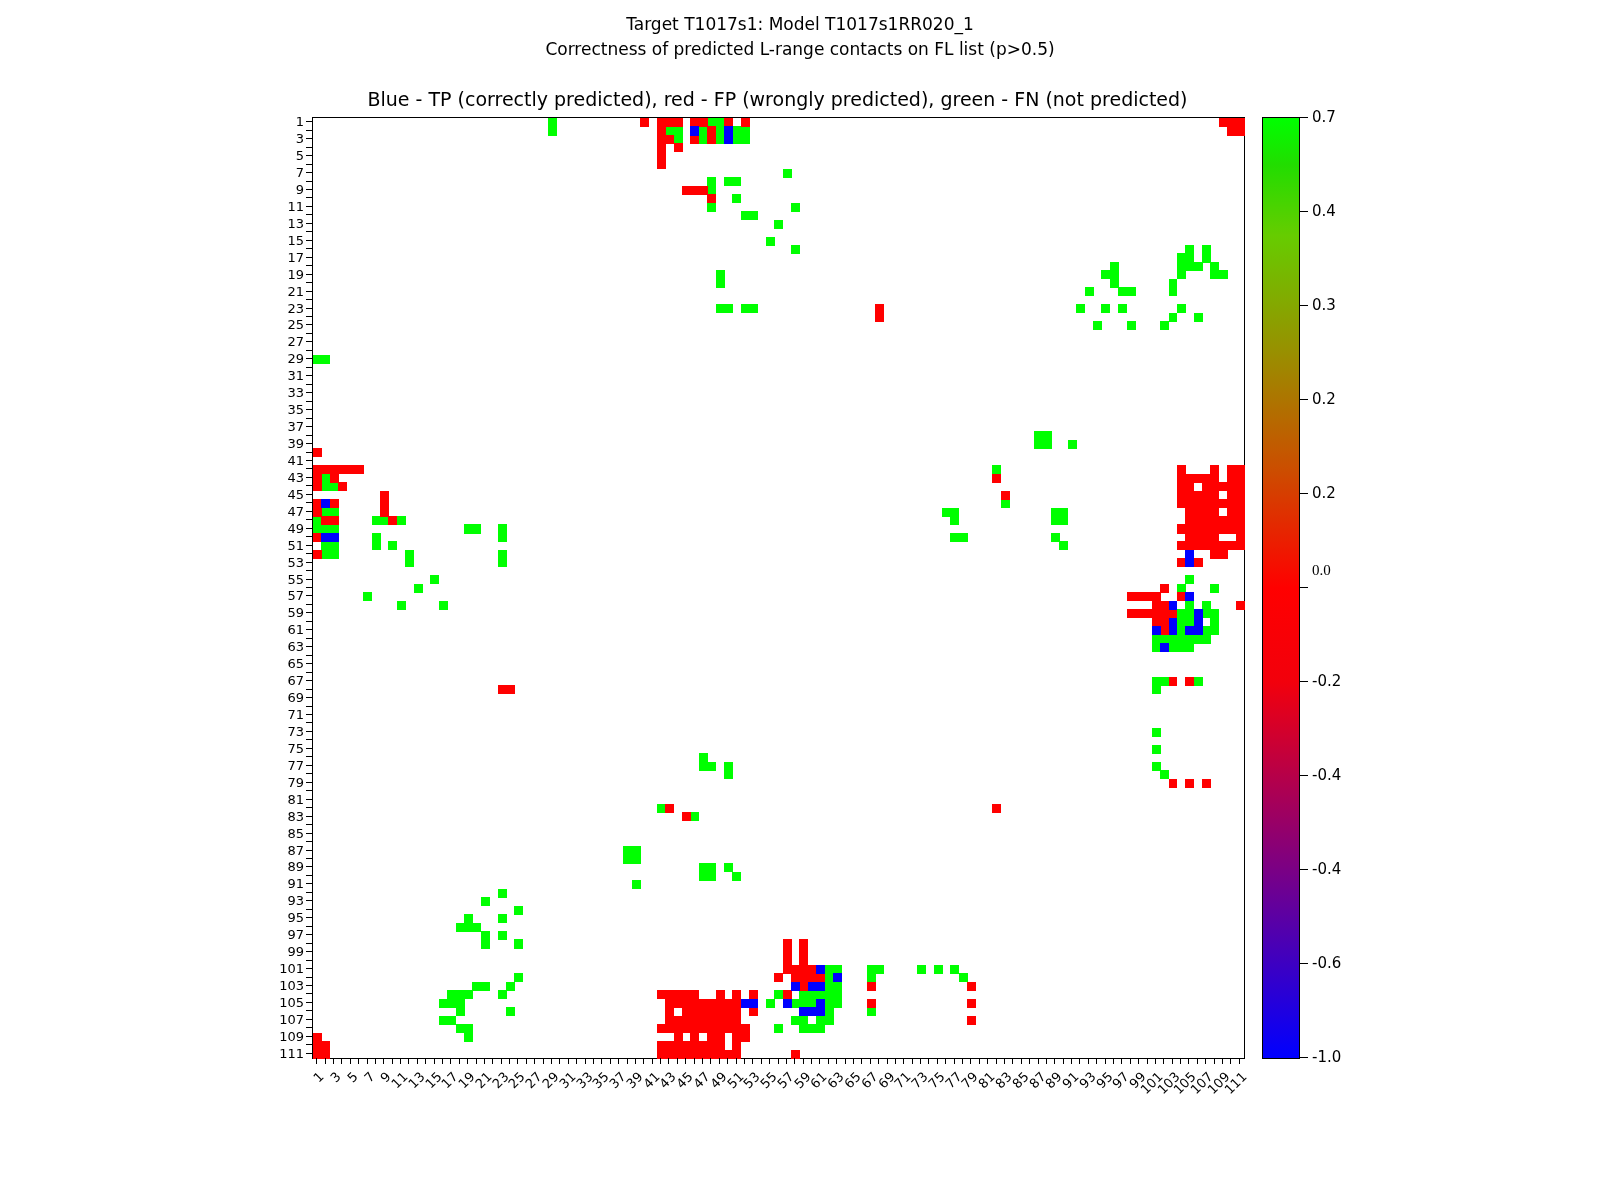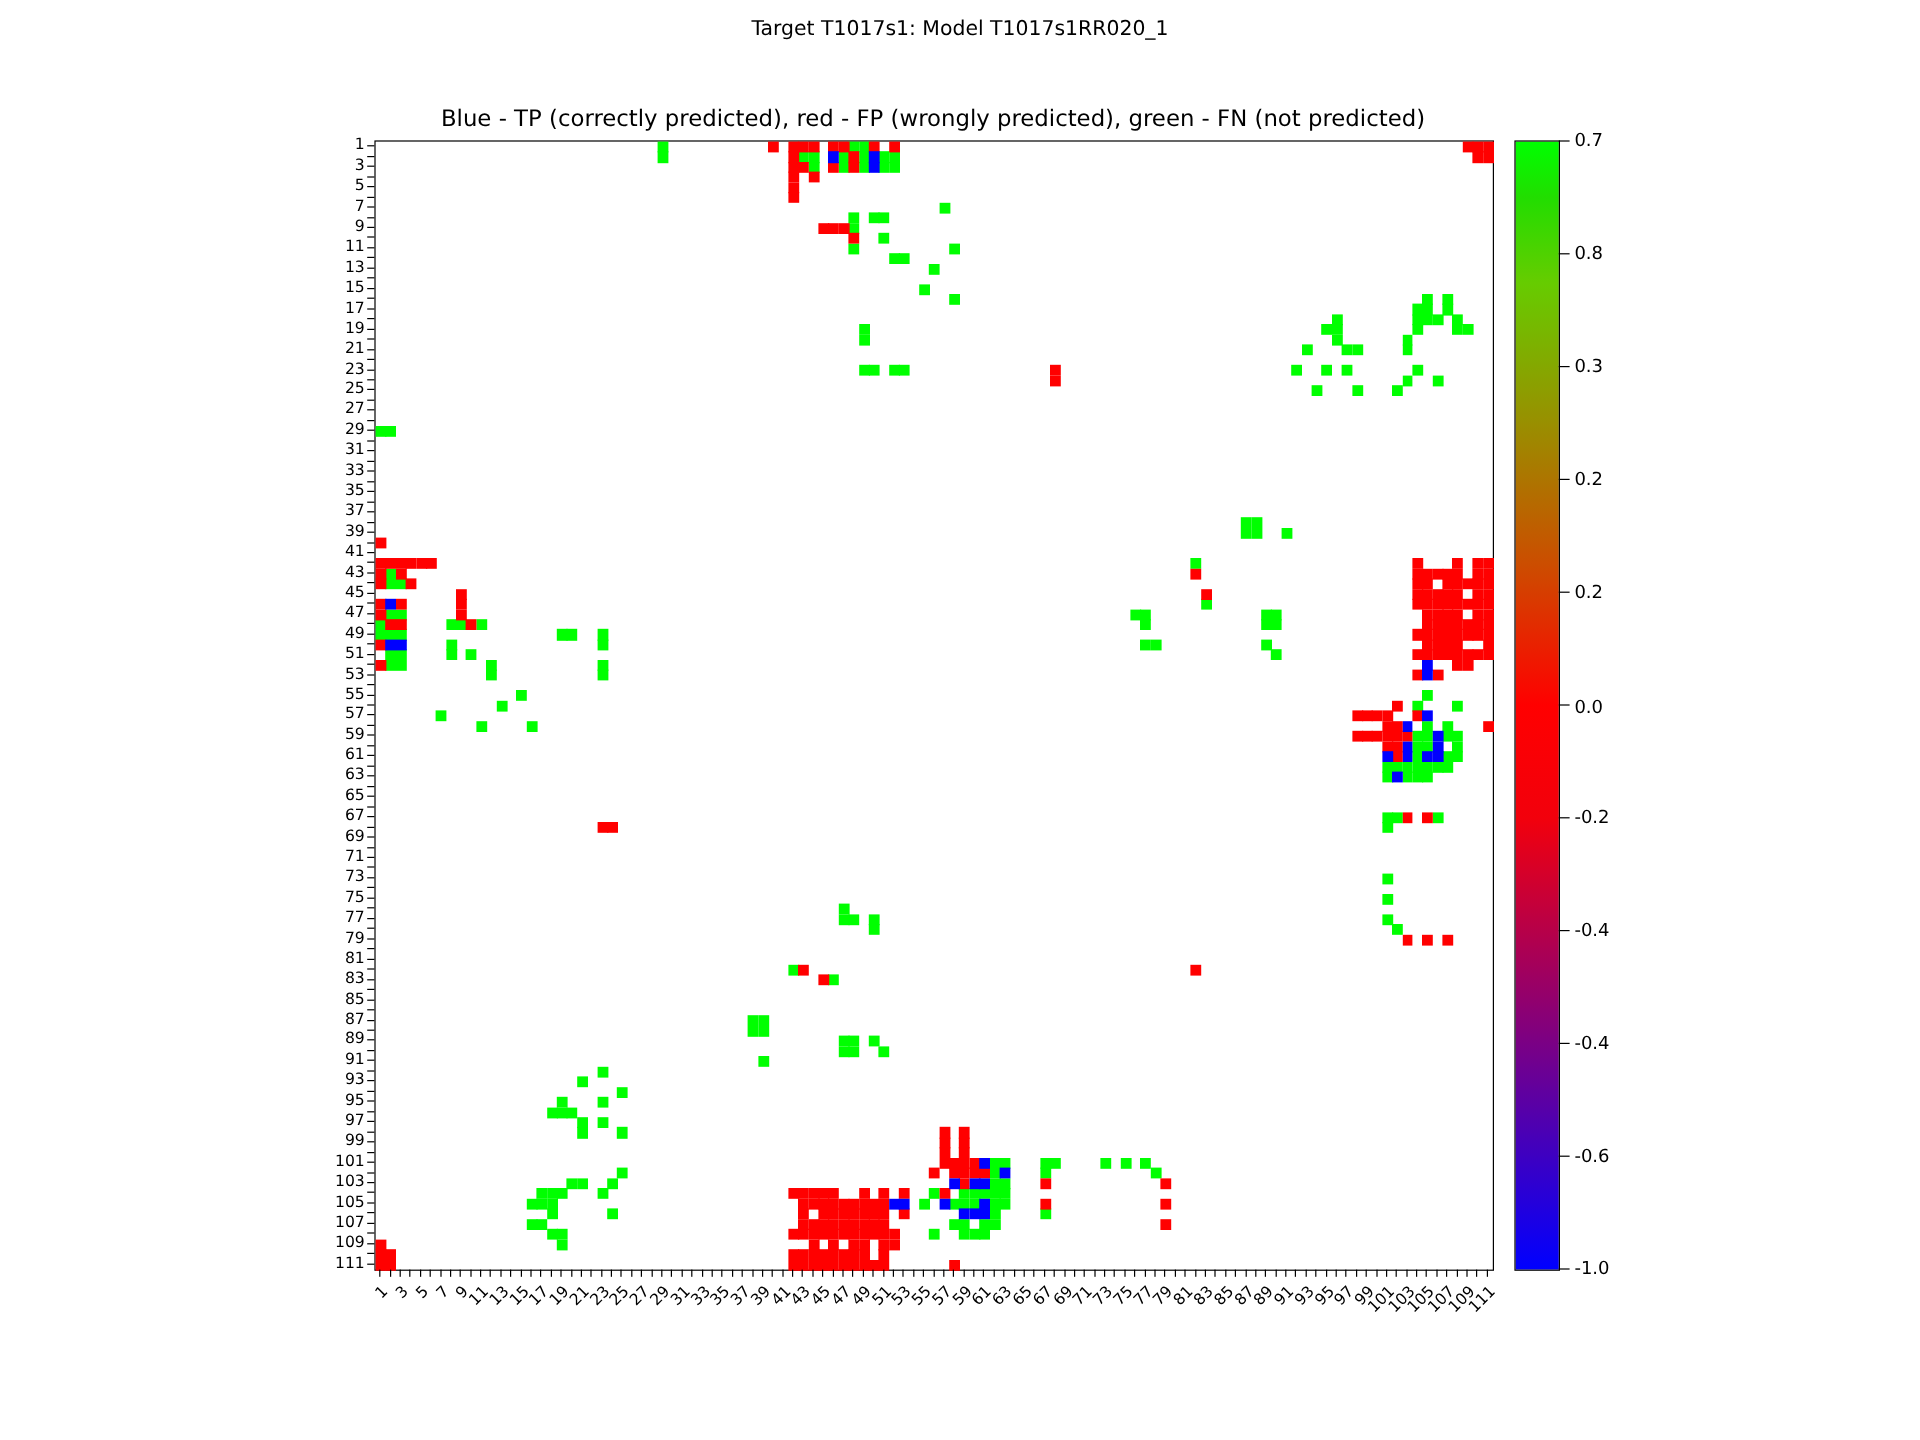--- a/index.html
+++ b/index.html
@@ -29,20 +29,21 @@
   .cbtick{position:absolute;left:1299px;width:9px;height:1px;background:#000;}
   .cblabel{position:absolute;left:1312px;font-size:15px;transform:translateY(-50%);white-space:nowrap;}
 </style>
 </head>
 <body>
 
 <div class="page">
 
   <div class="suptitle">
     <div>Target T1017s1: Model T1017s1RR020_1</div>
+    <div>Correctness of predicted L-range contacts on FL list (p&gt;0.5)</div>
   </div>
 
   <div class="axtitle">Blue - TP (correctly predicted), red - FP (wrongly predicted), green - FN (not predicted)</div>
 
   <div class="plot">
     <div class="cellcanvas" id="cellcanvas">
         <div class="cell" style="left: 234.847px; top: 8.46847px; width: 8.98739px; height: 9.06847px; background: rgb(0, 255, 0);"></div>
         <div class="cell" style="left: 8.38739px; top: 237.117px; width: 8.98739px; height: 9.06847px; background: rgb(0, 255, 0);"></div>
         <div class="cell" style="left: 352.27px; top: 8.46847px; width: 8.98739px; height: 9.06847px; background: rgb(0, 255, 0);"></div>
         <div class="cell" style="left: 8.38739px; top: 355.676px; width: 8.98739px; height: 9.06847px; background: rgb(0, 255, 0);"></div>
@@ -895,29 +896,29 @@
       <div class="tickmark" style="left: 1230.42px; top: 1058px; width: 1px; height: 6px;"></div>
       <div class="tickmark" style="left: 1238.81px; top: 1058px; width: 1px; height: 6px;"></div>
       <div class="xlabel" style="left: 1078.81px; top: 1069px; width: 160px; text-align: right;">111</div>
     </div>
 
   <div class="cbar"></div>
   <div id="cbticks">
       <div class="cbtick" style="top: 117px;"></div>
       <div class="cblabel" style="top: 117px;">0.7</div>
       <div class="cbtick" style="top: 211px;"></div>
-      <div class="cblabel" style="top: 211px;">0.8</div>
+      <div class="cblabel" style="top: 211px;">0.4</div>
       <div class="cbtick" style="top: 305px;"></div>
       <div class="cblabel" style="top: 305px;">0.3</div>
       <div class="cbtick" style="top: 399px;"></div>
       <div class="cblabel" style="top: 399px;">0.2</div>
       <div class="cbtick" style="top: 493px;"></div>
       <div class="cblabel" style="top: 493px;">0.2</div>
       <div class="cbtick" style="top: 587px;"></div>
-      <div class="cblabel" style="top: 589px;">0.0</div>
+      <div class="cblabel" style="top: 570px; font-family: Liberation Serif, serif;">0.0</div>
       <div class="cbtick" style="top: 681px;"></div>
       <div class="cblabel" style="top: 681px;">-0.2</div>
       <div class="cbtick" style="top: 775px;"></div>
       <div class="cblabel" style="top: 775px;">-0.4</div>
       <div class="cbtick" style="top: 869px;"></div>
       <div class="cblabel" style="top: 869px;">-0.4</div>
       <div class="cbtick" style="top: 963px;"></div>
       <div class="cblabel" style="top: 963px;">-0.6</div>
       <div class="cbtick" style="top: 1057px;"></div>
       <div class="cblabel" style="top: 1057px;">-1.0</div>

